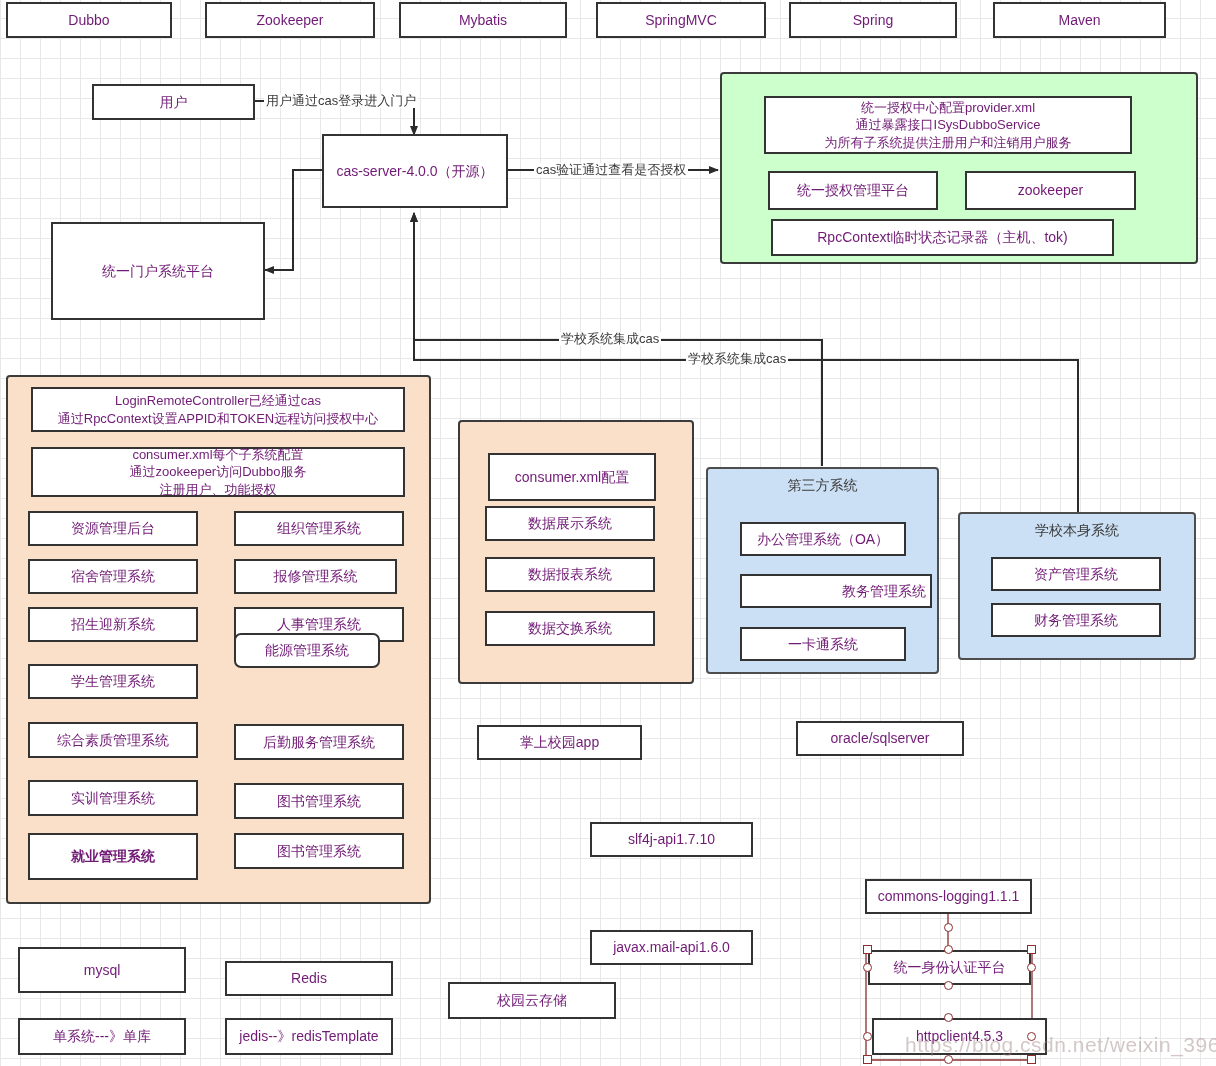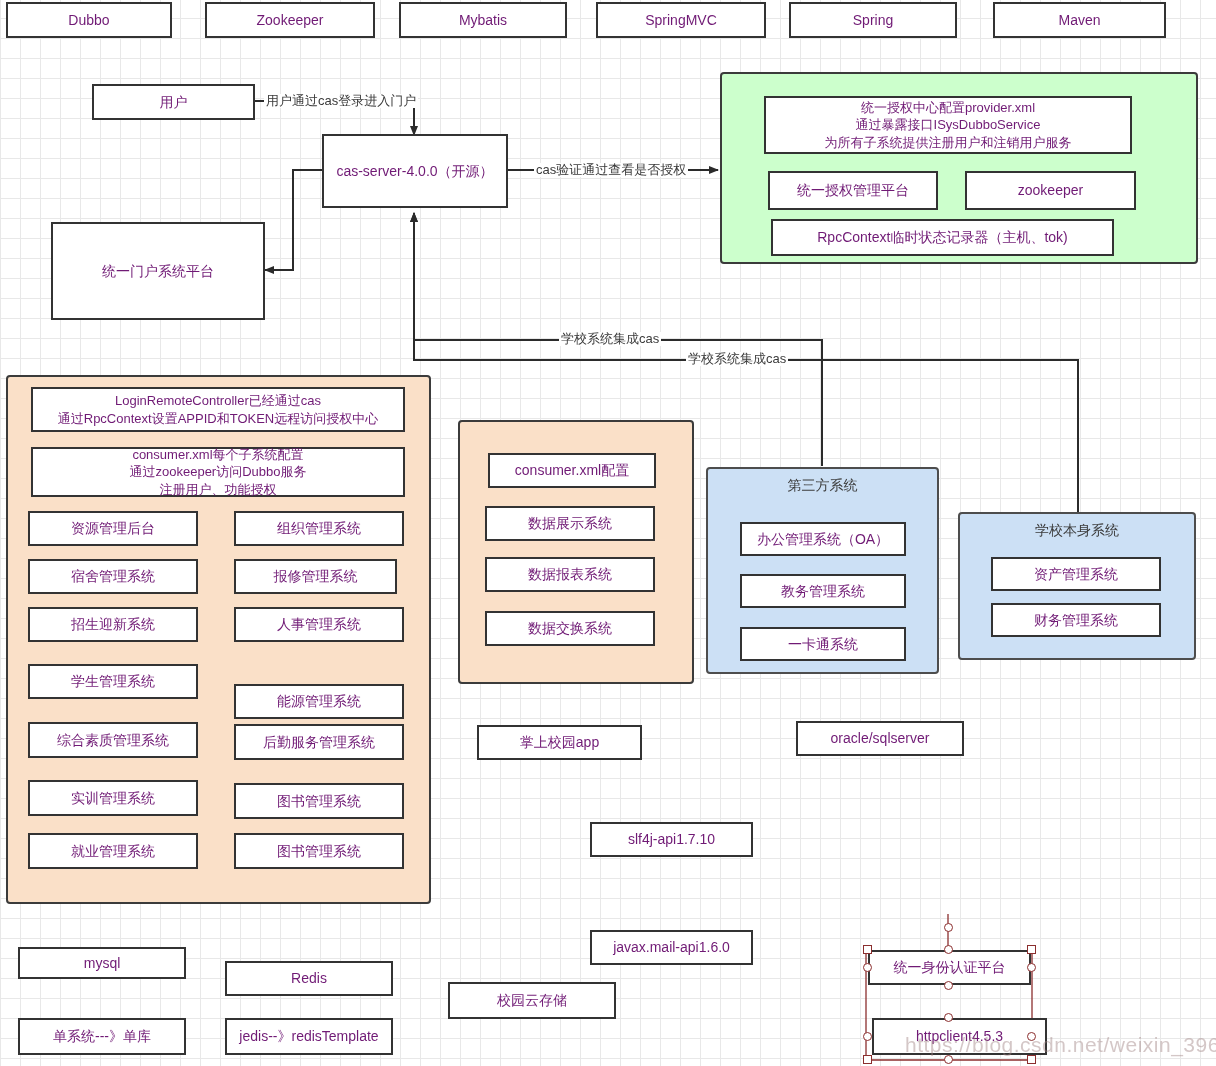--- a/index.html
+++ b/index.html
@@ -188,67 +188,67 @@
   </div>
   <div class="node" style="left:28px;top:664px;width:170px;height:35px;">
     <span>学生管理系统</span>
   </div>
   <div class="node" style="left:28px;top:722px;width:170px;height:36px;">
     <span>综合素质管理系统</span>
   </div>
   <div class="node" style="left:28px;top:780px;width:170px;height:36px;">
     <span>实训管理系统</span>
   </div>
-  <div class="node" style="left:28px;top:833px;width:170px;height:36px;">
+  <div class="node" style="left:28px;top:833px;width:170px;height:47px;font-weight:bold;">
     <span>就业管理系统</span>
   </div>
 
   <div class="node" style="left:234px;top:511px;width:170px;height:35px;">
     <span>组织管理系统</span>
   </div>
   <div class="node" style="left:234px;top:559px;width:163px;height:35px;">
     <span>报修管理系统</span>
   </div>
   <div class="node" style="left:234px;top:607px;width:170px;height:35px;">
     <span>人事管理系统</span>
   </div>
-  <div class="node" style="left:234px;top:684px;width:170px;height:35px;">
+  <div class="node" style="left:234px;top:633px;width:146px;height:35px;border-radius:7px;">
     <span>能源管理系统</span>
   </div>
   <div class="node" style="left:234px;top:724px;width:170px;height:36px;">
     <span>后勤服务管理系统</span>
   </div>
   <div class="node" style="left:234px;top:783px;width:170px;height:36px;">
     <span>图书管理系统</span>
   </div>
   <div class="node" style="left:234px;top:833px;width:170px;height:36px;">
     <span>图书管理系统</span>
   </div>
 
   <div class="group orange" style="left:458px;top:420px;width:236px;height:264px;"></div>
-  <div class="node" style="left:488px;top:453px;width:168px;height:35px;">
+  <div class="node" style="left:488px;top:453px;width:168px;height:48px;">
     <span>consumer.xml配置</span>
   </div>
   <div class="node" style="left:485px;top:506px;width:170px;height:35px;">
     <span>数据展示系统</span>
   </div>
   <div class="node" style="left:485px;top:557px;width:170px;height:35px;">
     <span>数据报表系统</span>
   </div>
   <div class="node" style="left:485px;top:611px;width:170px;height:35px;">
     <span>数据交换系统</span>
   </div>
 
   <div class="group blue" style="left:706px;top:467px;width:233px;height:207px;">
     <div class="grouptitle">第三方系统</div>
   </div>
   <div class="node" style="left:740px;top:522px;width:166px;height:34px;">
     <span>办公管理系统（OA）</span>
   </div>
-  <div class="node" style="left:740px;top:574px;width:166px;height:34px;">
+  <div class="node" style="left:740px;top:574px;width:192px;height:34px;justify-content:flex-end;">
     <span>教务管理系统</span>
   </div>
   <div class="node" style="left:740px;top:627px;width:166px;height:34px;">
     <span>一卡通系统</span>
   </div>
 
   <div class="group blue" style="left:958px;top:512px;width:238px;height:148px;">
     <div class="grouptitle">学校本身系统</div>
   </div>
   <div class="node" style="left:991px;top:557px;width:170px;height:34px;">
@@ -264,26 +264,29 @@
   <div class="node" style="left:796px;top:721px;width:168px;height:35px;">
     <span>oracle/sqlserver</span>
   </div>
 
   <div class="node" style="left:590px;top:822px;width:163px;height:35px;">
     <span>slf4j-api1.7.10</span>
   </div>
   <div class="node" style="left:590px;top:930px;width:163px;height:35px;">
     <span>javax.mail-api1.6.0</span>
   </div>
+  <div class="node" style="left:865px;top:879px;width:167px;height:35px;">
+    <span>commons-logging1.1.1</span>
+  </div>
 
   <div class="node" style="left:448px;top:982px;width:168px;height:37px;">
     <span>校园云存储</span>
   </div>
 
-  <div class="node" style="left:18px;top:947px;width:168px;height:32px;">
+  <div class="node" style="left:18px;top:947px;width:168px;height:46px;">
     <span>mysql</span>
   </div>
   <div class="node" style="left:225px;top:961px;width:168px;height:35px;">
     <span>Redis</span>
   </div>
   <div class="node" style="left:18px;top:1018px;width:168px;height:37px;">
     <span>单系统---》单库</span>
   </div>
   <div class="node" style="left:225px;top:1018px;width:168px;height:37px;">
     <span>jedis--》redisTemplate</span>

